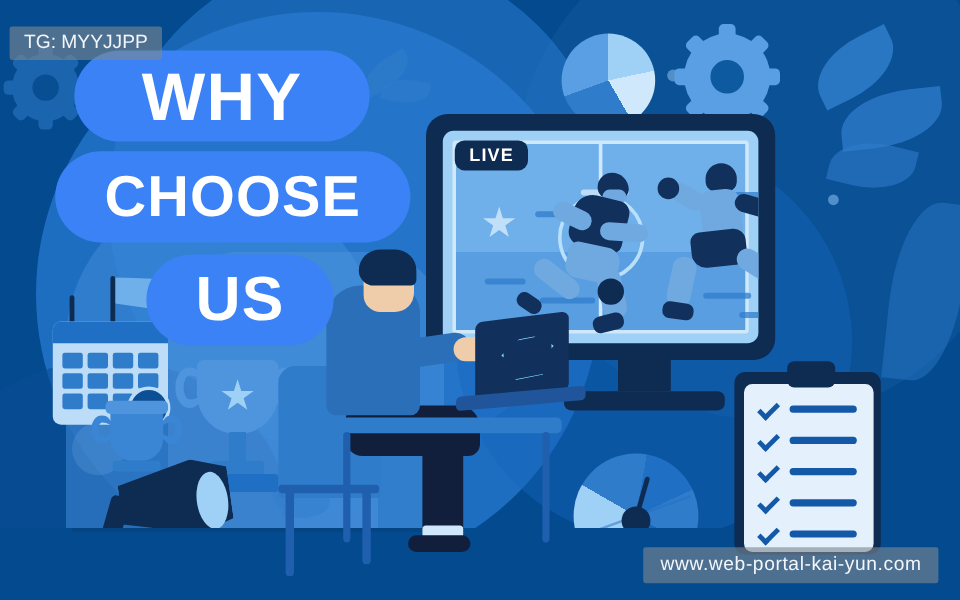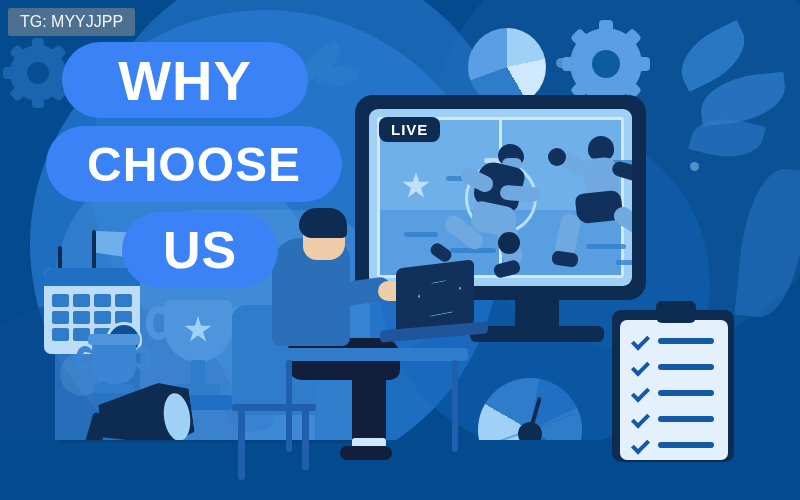--- a/index.html
+++ b/index.html
@@ -141,21 +141,21 @@
   .cl-line{width:56px;height:6px;background:#1458a8;border-radius:3px;}
 
   
   .pill{position:absolute;background:#3b82f6;border-radius:60px;display:flex;align-items:center;justify-content:center;
         color:#fff;font-weight:bold;letter-spacing:1px;}
   .pill-why{left:62px;top:42px;width:246px;height:76px;font-size:56px;}
   .pill-choose{left:46px;top:126px;width:296px;height:76px;font-size:48px;}
   .pill-us{left:122px;top:212px;width:156px;height:76px;font-size:52px;}
 
   
-  .tag{position:absolute;background:rgba(125,135,145,.62);color:#f2f6fa;border-radius:2px;}
+  .tag{position:absolute;background:rgba(125,135,145,.62);color:#f2f6fa;border-radius:2px;margin-top:14px;}
   .tag-tl{left:8px;top:8px;padding:5px 12px;font-size:16px;}
   .tag-br{right:18px;bottom:14px;padding:6px 14px;font-size:16px;letter-spacing:.5px;}
 </style>
 </head>
 <body>
 
 <div id="stage">
 
   <div class="layer">
     <div class="bg-circle blob-right"></div>
@@ -361,14 +361,15 @@
         </div>
     </div>
     <div class="clip-clip"></div>
   </div>
 
   <div class="pill pill-why">WHY</div>
   <div class="pill pill-choose">CHOOSE</div>
   <div class="pill pill-us">US</div>
 
   <div class="tag tag-tl">TG: MYYJJPP</div>
+  <div class="tag tag-br">www.web-portal-kai-yun.com</div>
 
 </div>
 
 </body></html>

